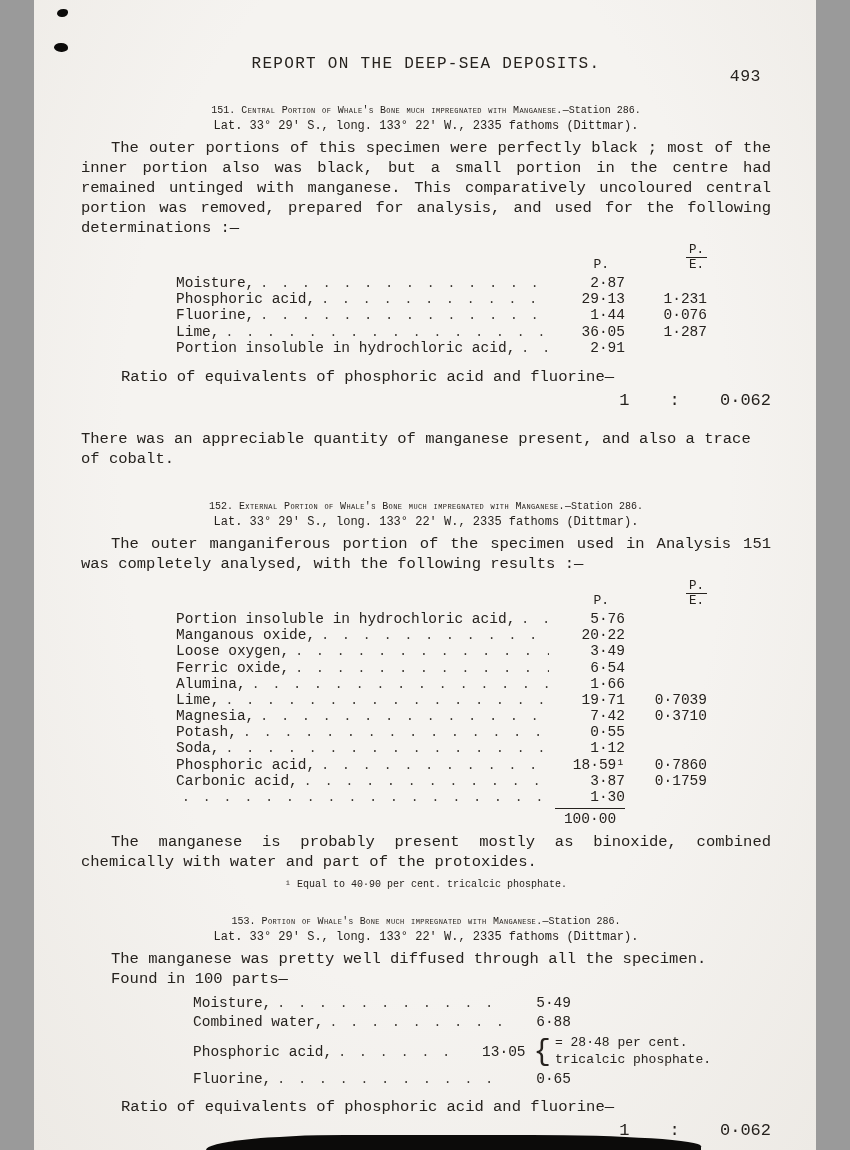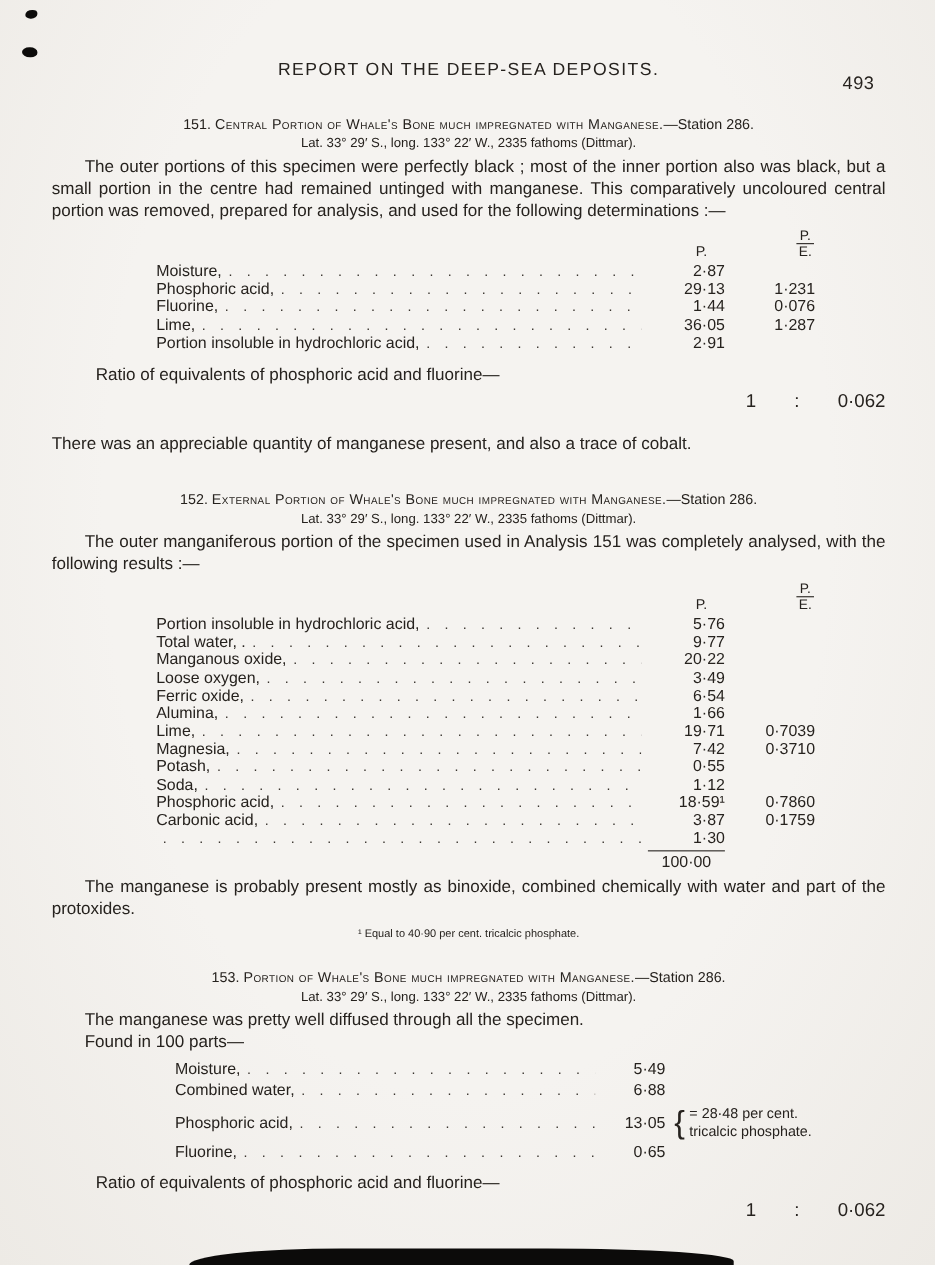--- a/index.html
+++ b/index.html
@@ -1,29 +1,29 @@
 <!DOCTYPE html>
 <html style="--paper: #f5f3f0; --ink: #26221e;"><head>
 <meta charset="utf-8">
 <style>
   * { box-sizing: border-box; }
   html,body { margin:0; padding:0; }
   body { background:#9a9a9a; }
   .page {
-    width:850px; height:1150px; margin:0 auto; position:relative; overflow:hidden;
+    width:782px; height:1150px; margin:0 auto; position:relative; overflow:hidden;
     background: radial-gradient(ellipse at 50% 40%, var(--paper,#f5f3f0) 55%, #edeae5 100%);
     color: var(--ink,#26221e);
-    font-family:Liberation Sans, sans-serif;
+    font-family:Liberation Mono, monospace;
   }
   .content { position:relative; padding:55px 45px 0 47px; }
 
   .running-head { position:relative; text-align:center; font-size:16px; letter-spacing:1.3px; }
   .page-num { position:absolute; right:10px; top:12px; font-size:16.5px; letter-spacing:.5px; }
 
-  .sec-head { text-align:center; font-size:13px; margin-top:32px; white-space:nowrap; }
+  .sec-head { text-align:center; font-size:10px; margin-top:32px; white-space:nowrap; }
   .sc { font-variant: small-caps; letter-spacing:.4px; }
   .sec-loc { text-align:center; font-size:12px; margin-top:3px; }
 
   .para { font-size:15.5px; line-height:20px; text-align:justify; margin-top:5px; }
   .para.indent { text-indent:30px; }
 
   
   .tbl { margin:4px 60px 0 95px; font-size:14.5px; }
   .trow { display:flex; align-items:baseline; height:16.2px; }
   .lbl { white-space:nowrap; }
@@ -153,26 +153,20 @@
           </span>
         </span>
       </div>
       <div class="trow">
           <span class="lbl">Portion insoluble in hydrochloric acid,</span>
           <span class="leader"></span>
           <span class="colp">5·76</span>
           <span class="colpe"></span>
         </div>
       <div class="trow">
-          <span class="lbl">Total water, .</span>
-          <span class="leader"></span>
-          <span class="colp">9·77</span>
-          <span class="colpe"></span>
-        </div>
-      <div class="trow">
           <span class="lbl">Manganous oxide,</span>
           <span class="leader"></span>
           <span class="colp">20·22</span>
           <span class="colpe"></span>
         </div>
       <div class="trow">
           <span class="lbl">Loose oxygen,</span>
           <span class="leader"></span>
           <span class="colp">3·49</span>
           <span class="colpe"></span>

